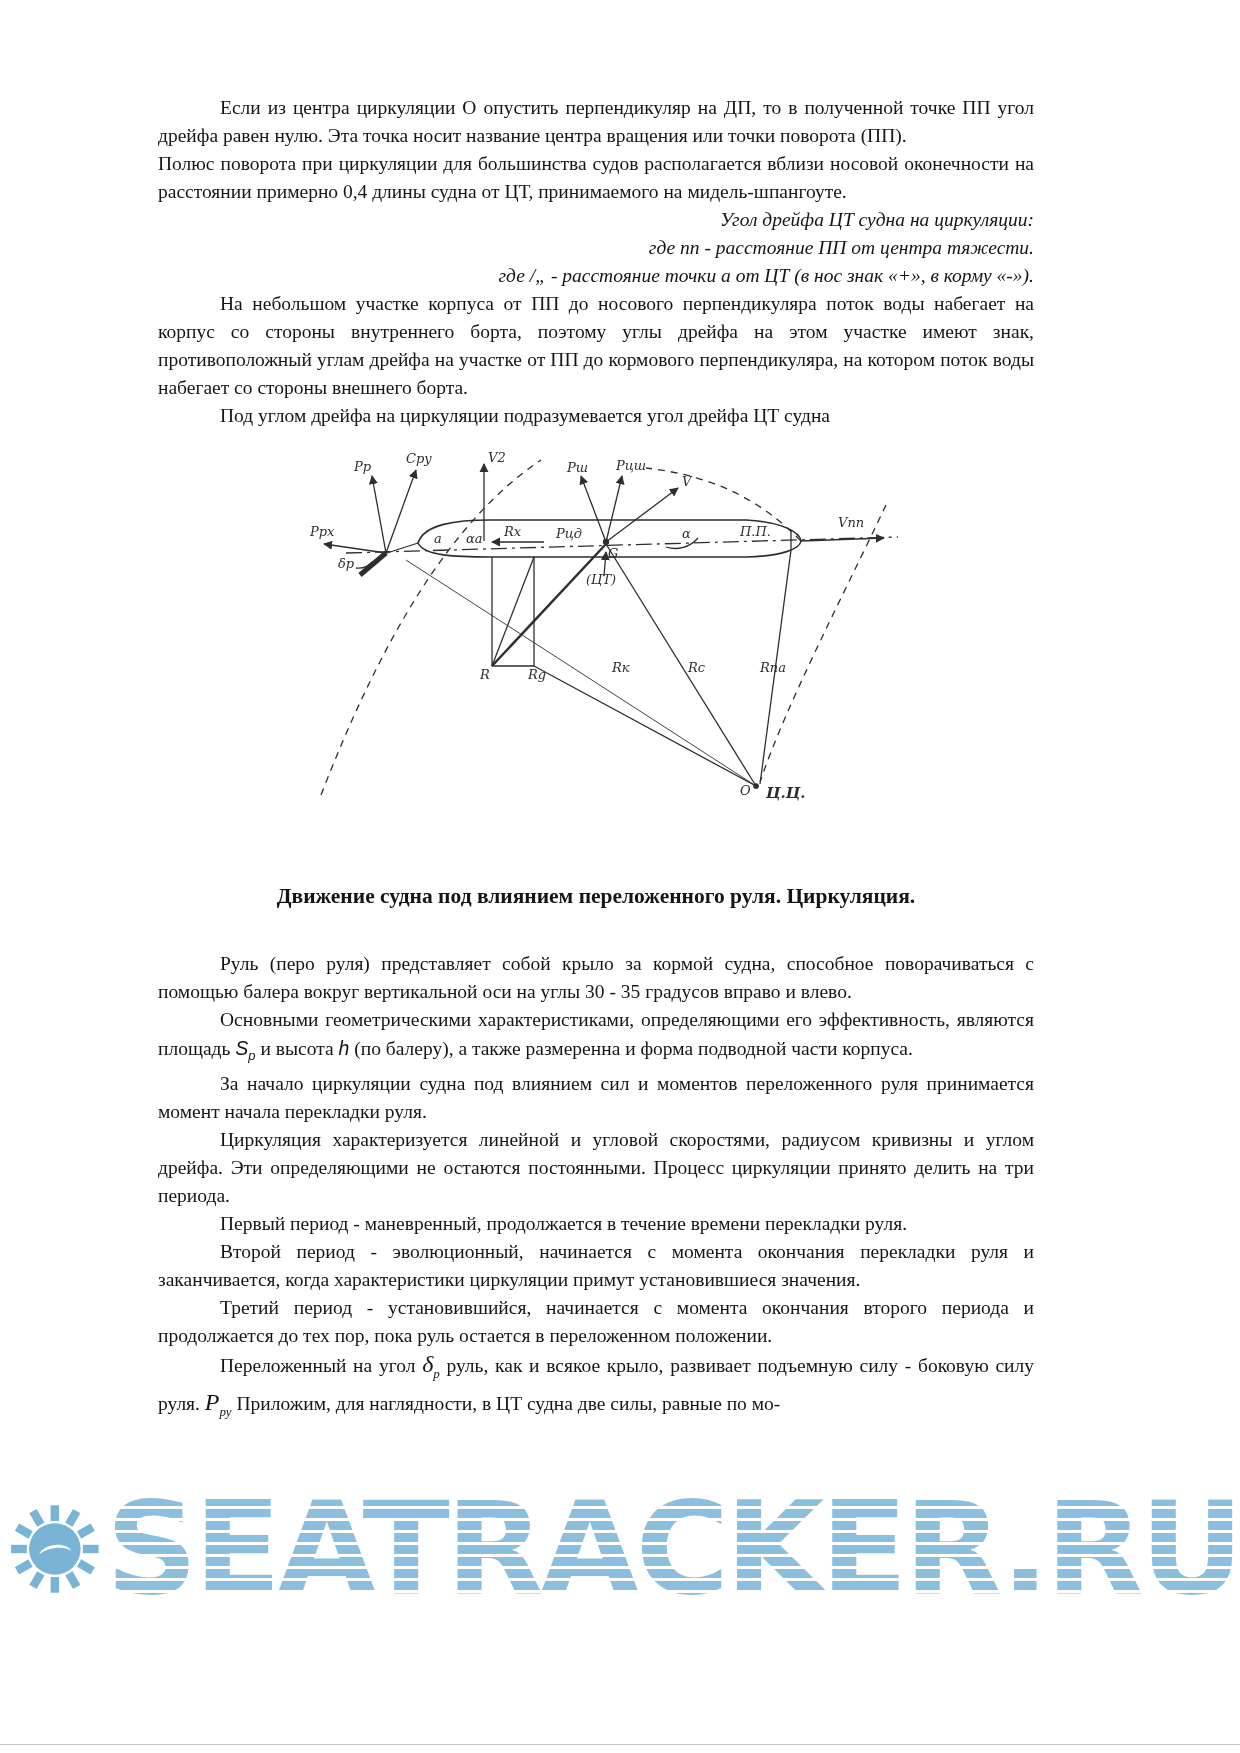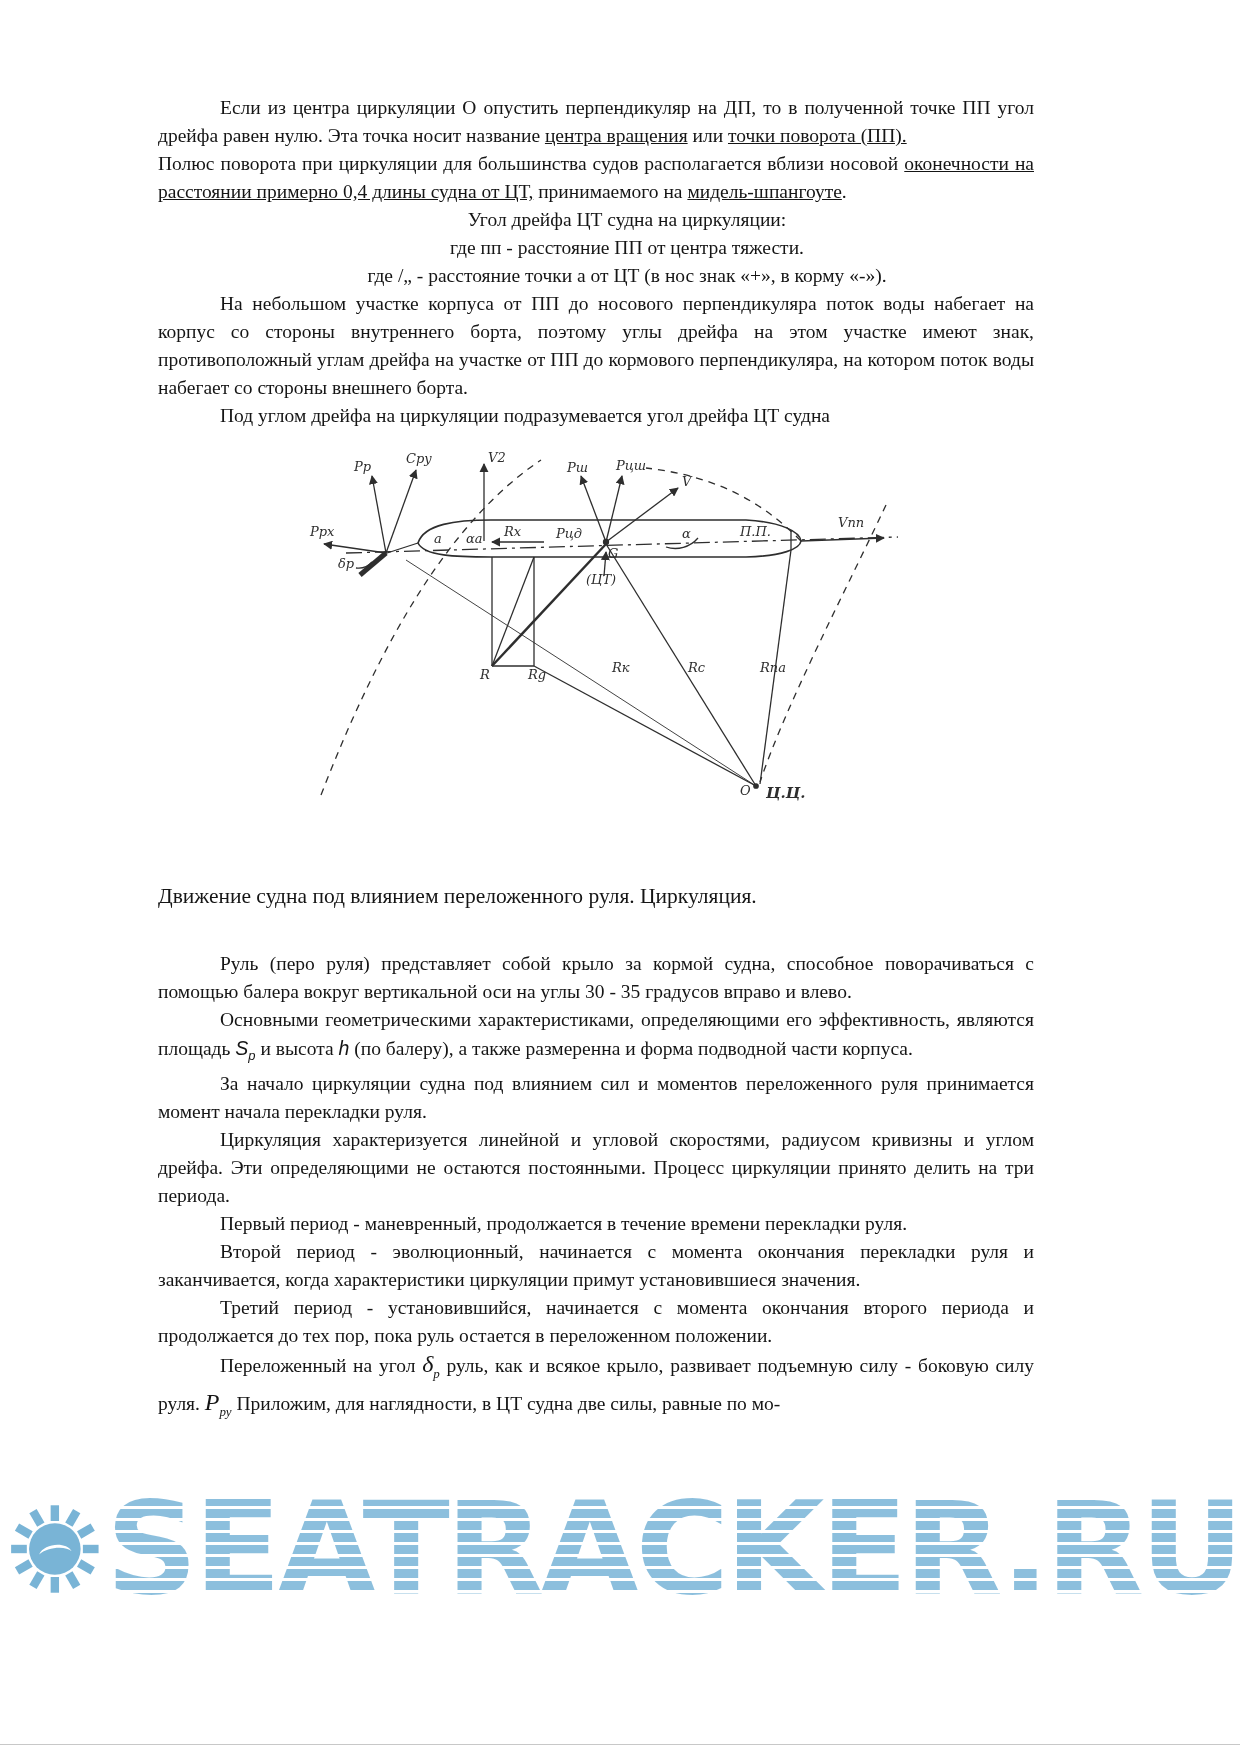--- a/index.html
+++ b/index.html
@@ -10,28 +10,28 @@
     overflow:hidden;
     font-family:"Liberation Serif", serif;
     color:#151515;
   }
   .text-col{
     position:absolute;top:94px;left:158px;width:876px;
     font-size:19.5px;line-height:28px;text-align:justify;z-index:2;
   }
   p{margin:0;}
   .indent{text-indent:62px;}
-  .shortline{text-indent:62px;text-align:center;}
-  .u{text-decoration:underline;}
+  .shortline{text-indent:62px;text-align:right;font-style:italic;}
+  .u{}
   .var{font-style:italic;font-family:Liberation Sans, sans-serif;}
   .bigvar{font-style:italic;font-size:24px;}
   sub{font-size:13px;font-style:italic;}
   h2.heading{
-    margin:34px 0 40px 0;
-    font-size:21.5px;font-weight:normal;line-height:28px;
+    margin:34px 0 40px 0;text-align:center;
+    font-size:21.5px;font-weight:bold;line-height:28px;
   }
   .figure-wrap{width:620px;margin:20px auto 6px auto;}
   .figure-wrap svg text{
     font-family:"DejaVu Serif",serif;font-style:italic;
     font-size:13px;fill:#2e2e2e;
   }
   .figure-wrap svg text.big{font-size:15px;font-weight:bold;}
   .watermark{
     position:absolute;top:1454px;left:10px;right:0;height:190px;
     display:flex;align-items:center;gap:6px;z-index:1;overflow:hidden;

